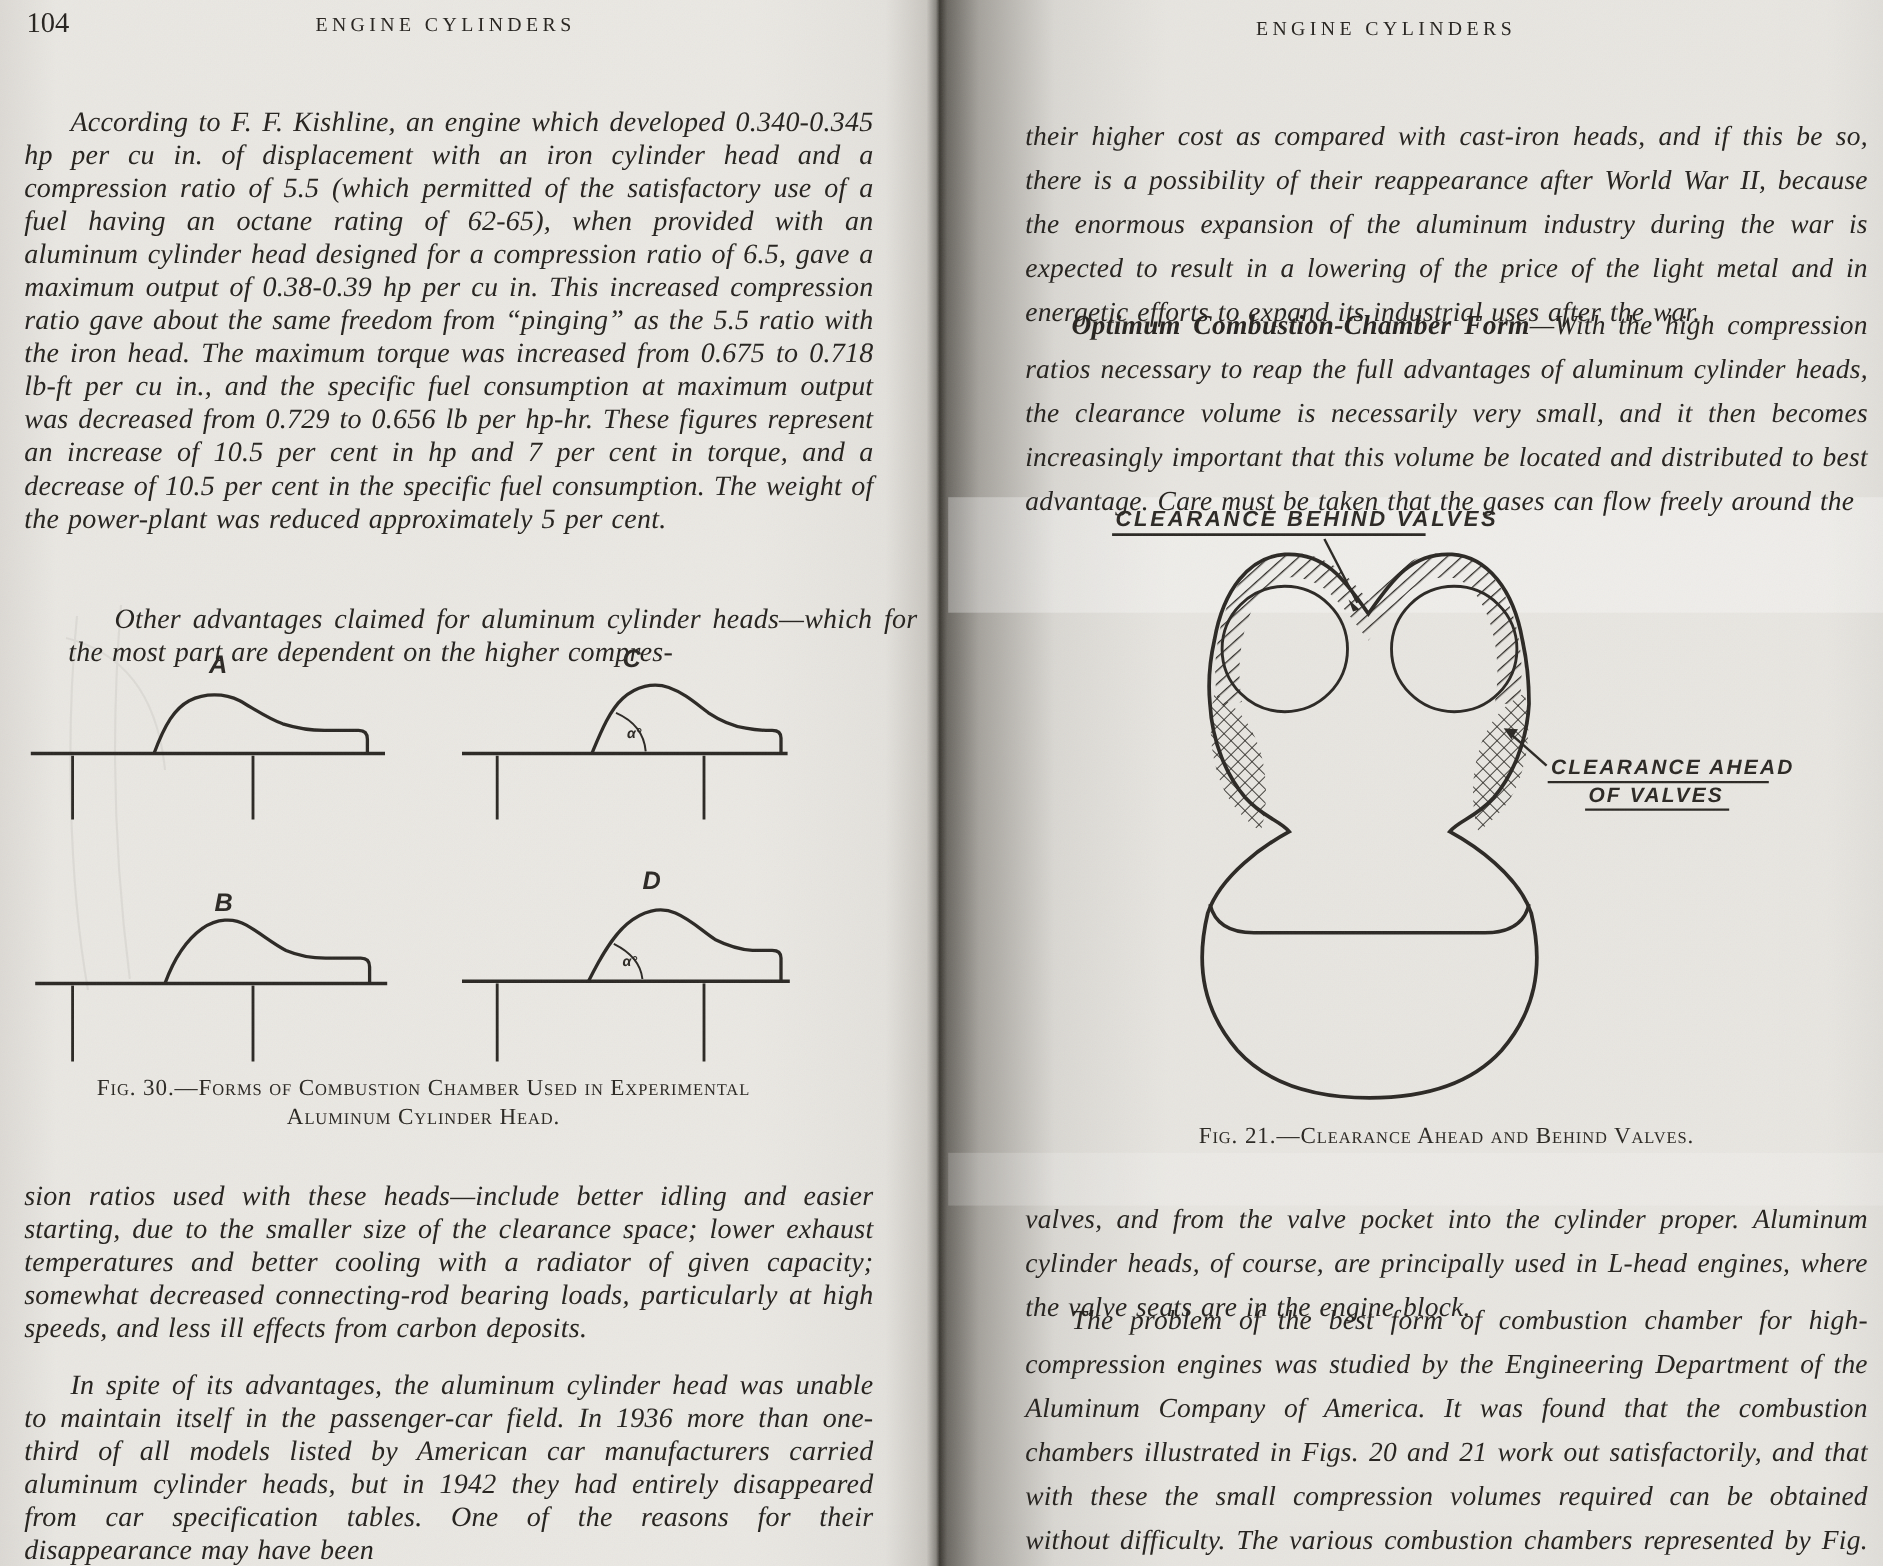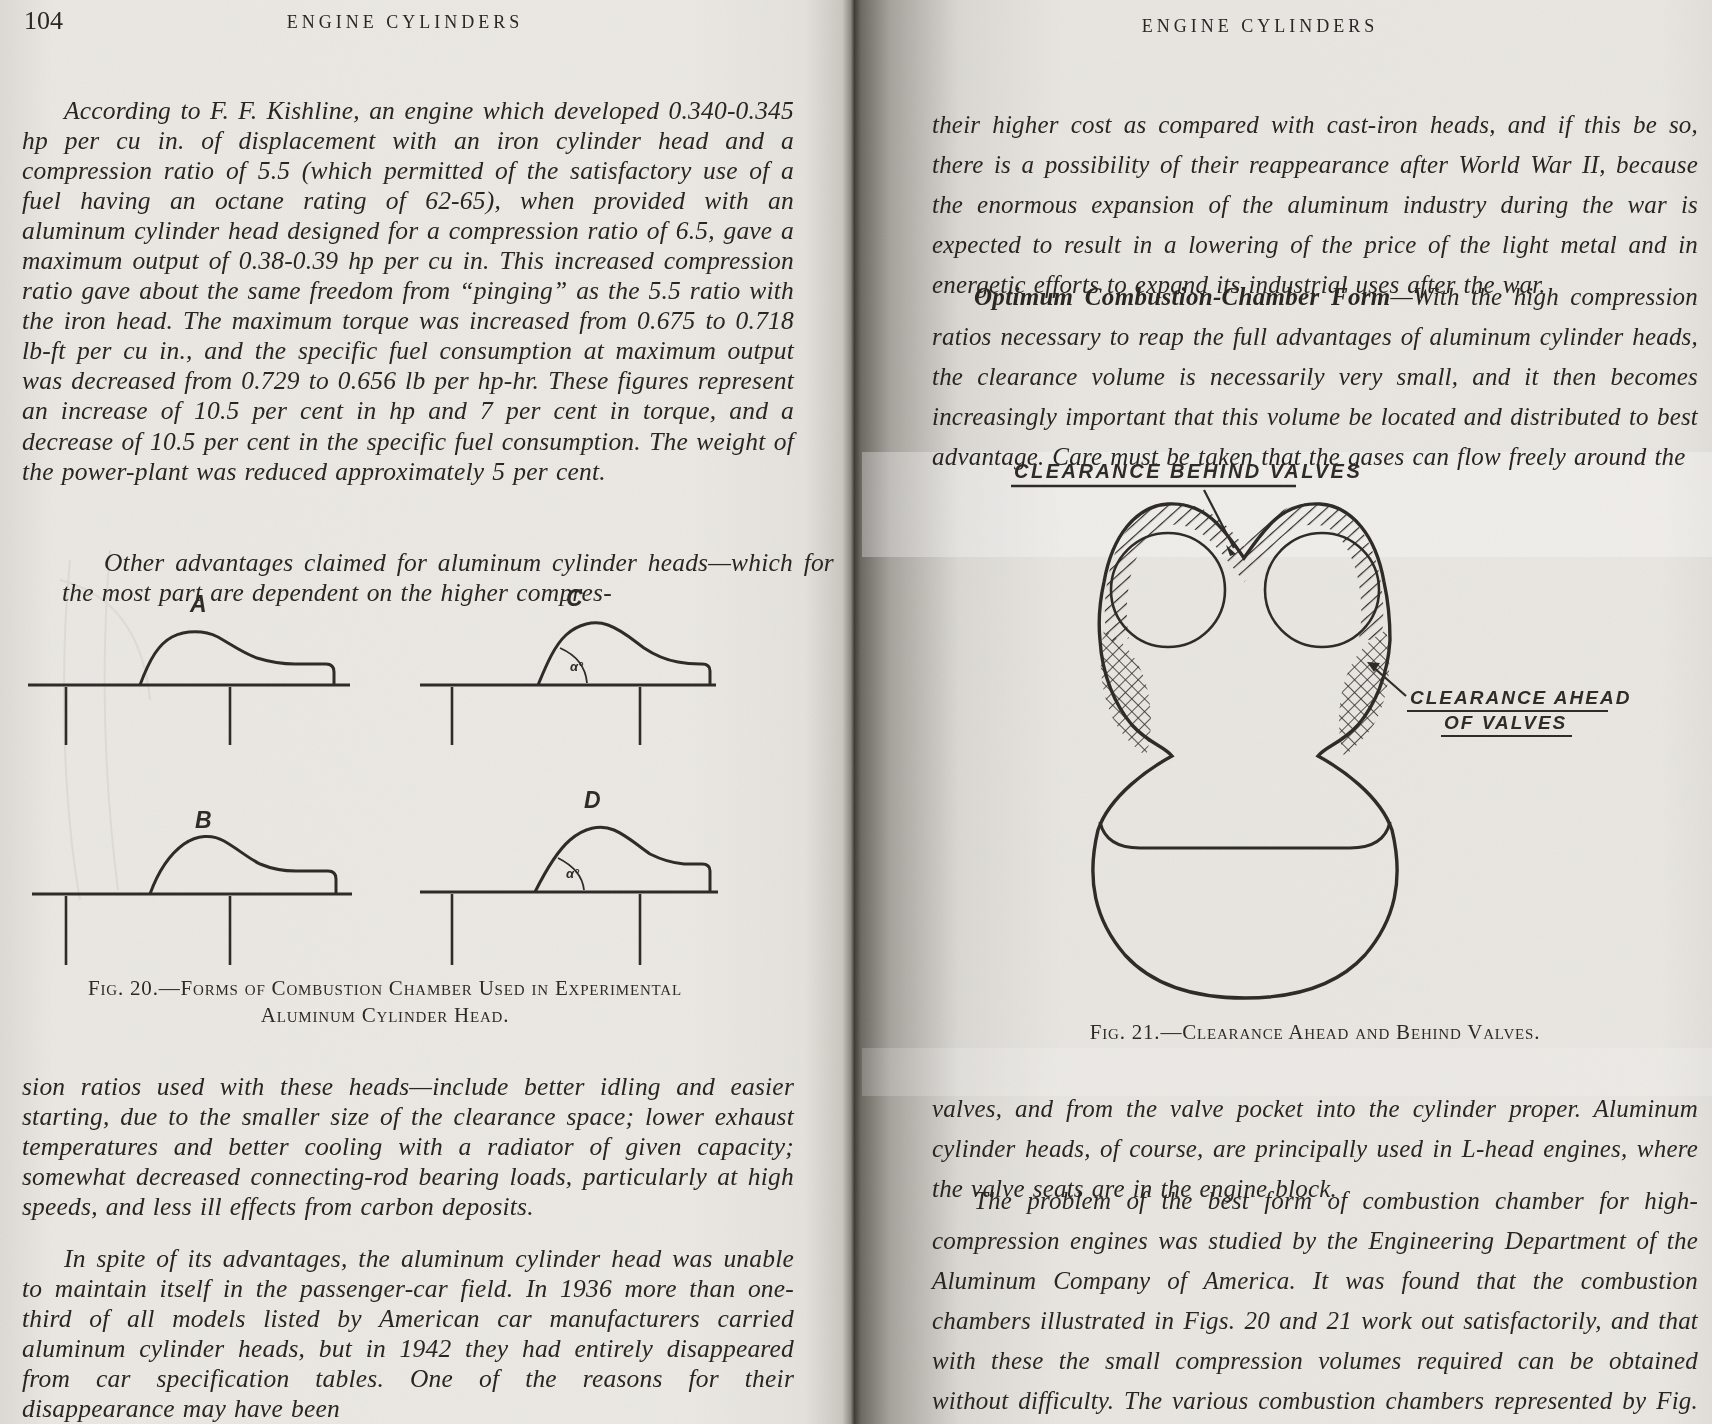--- a/index.html
+++ b/index.html
@@ -83,21 +83,21 @@
       <text class="handtxt" x="584" y="268" font-size="23" stroke="none" fill="#2b2824">D</text>
       <path d="M420,352 L718,352" stroke-width="3.2"></path>
       <path d="M535,352 C545,332 556,312 570,300 C584,288 600,284 614,290 C628,296 638,306 650,314 C662,320 672,323 684,324 L702,324 Q710,324 710,331 L710,352" stroke-width="3"></path>
       <path d="M558,318 Q582,330 584,350" stroke-width="1.8"></path>
       <text class="handtxt" x="566" y="338" font-size="13" stroke="none" fill="#2b2824">α°</text>
       <path d="M452,354 L452,425" stroke-width="2.6"></path>
       <path d="M640,354 L640,425" stroke-width="2.6"></path>
     </g>
   </svg>
 
-  <div class="caption" style="left:20px;top:976px;width:730px;">Fig. 20.—Forms of Combustion Chamber Used in Experimental</div>
+  <div class="caption" style="left:20px;top:976px;width:730px;">Fig. 30.—Forms of Combustion Chamber Used in Experimental</div>
   <div class="caption" style="left:20px;top:1003px;width:730px;">Aluminum Cylinder Head.</div>
 
   <p class="para lp" style="top:1046px;">sion ratios used with these heads—include better idling and easier starting, due to the smaller size of the clearance space; lower exhaust temperatures and better cooling with a radiator of given capacity; somewhat decreased connecting-rod bearing loads, particularly at high speeds, and less ill effects from carbon deposits.</p>
 
   <p class="para lp indent" style="top:1218px;">In spite of its advantages, the aluminum cylinder head was unable to maintain itself in the passenger-car field. In 1936 more than one-third of all models listed by American car manufacturers carried aluminum cylinder heads, but in 1942 they had entirely disappeared from car specification tables. One of the reasons for their disappearance may have been</p>
 
   <div class="runhead" style="left:940px;top:16px;width:640px;">ENGINE CYLINDERS</div>
 
   <p class="para rp" style="top:80px;">their higher cost as compared with cast-iron heads, and if this be so, there is a possibility of their reappearance after World War II, because the enormous expansion of the aluminum industry during the war is expected to result in a lowering of the price of the light metal and in energetic efforts to expand its industrial uses after the war.</p>
 

